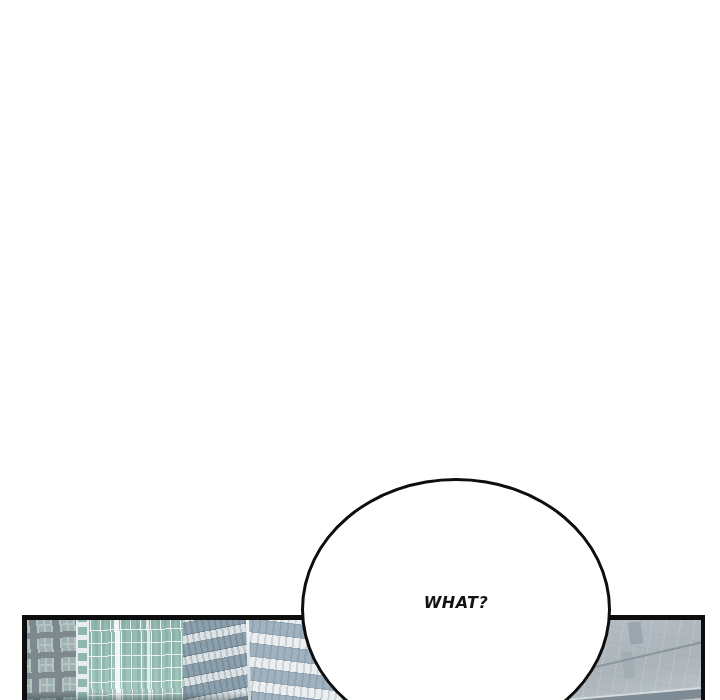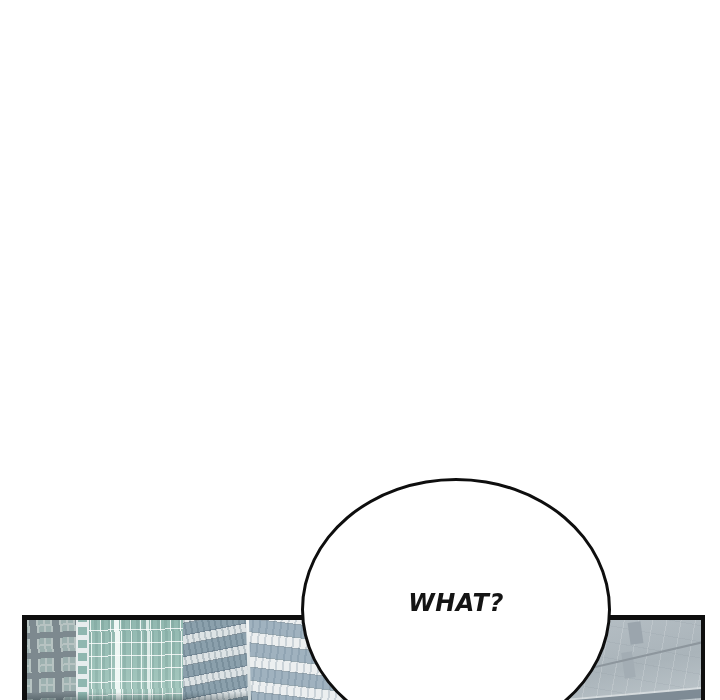--- a/index.html
+++ b/index.html
@@ -103,21 +103,21 @@
     position:absolute;left:301px;top:478px;width:310px;height:263px;
     background:var(--paper,#ffffff);
     border:3px solid var(--ink,#0d0d0d);
     border-radius:50%;
     z-index:5;box-sizing:border-box;
     display:flex;align-items:center;justify-content:center;
   }
   .bubble .speech{
     transform:translateY(-7px) ;
     font-family:"DejaVu Sans", sans-serif;
-    font-style:italic;font-weight:700;font-size:24px;
+    font-style:italic;font-weight:700;font-size:16px;
     letter-spacing:0.5px;color:#141414;
   }
 </style>
 </head>
 <body>
 
 <div class="page">
 
   <div class="panel">
     <div class="scene">

